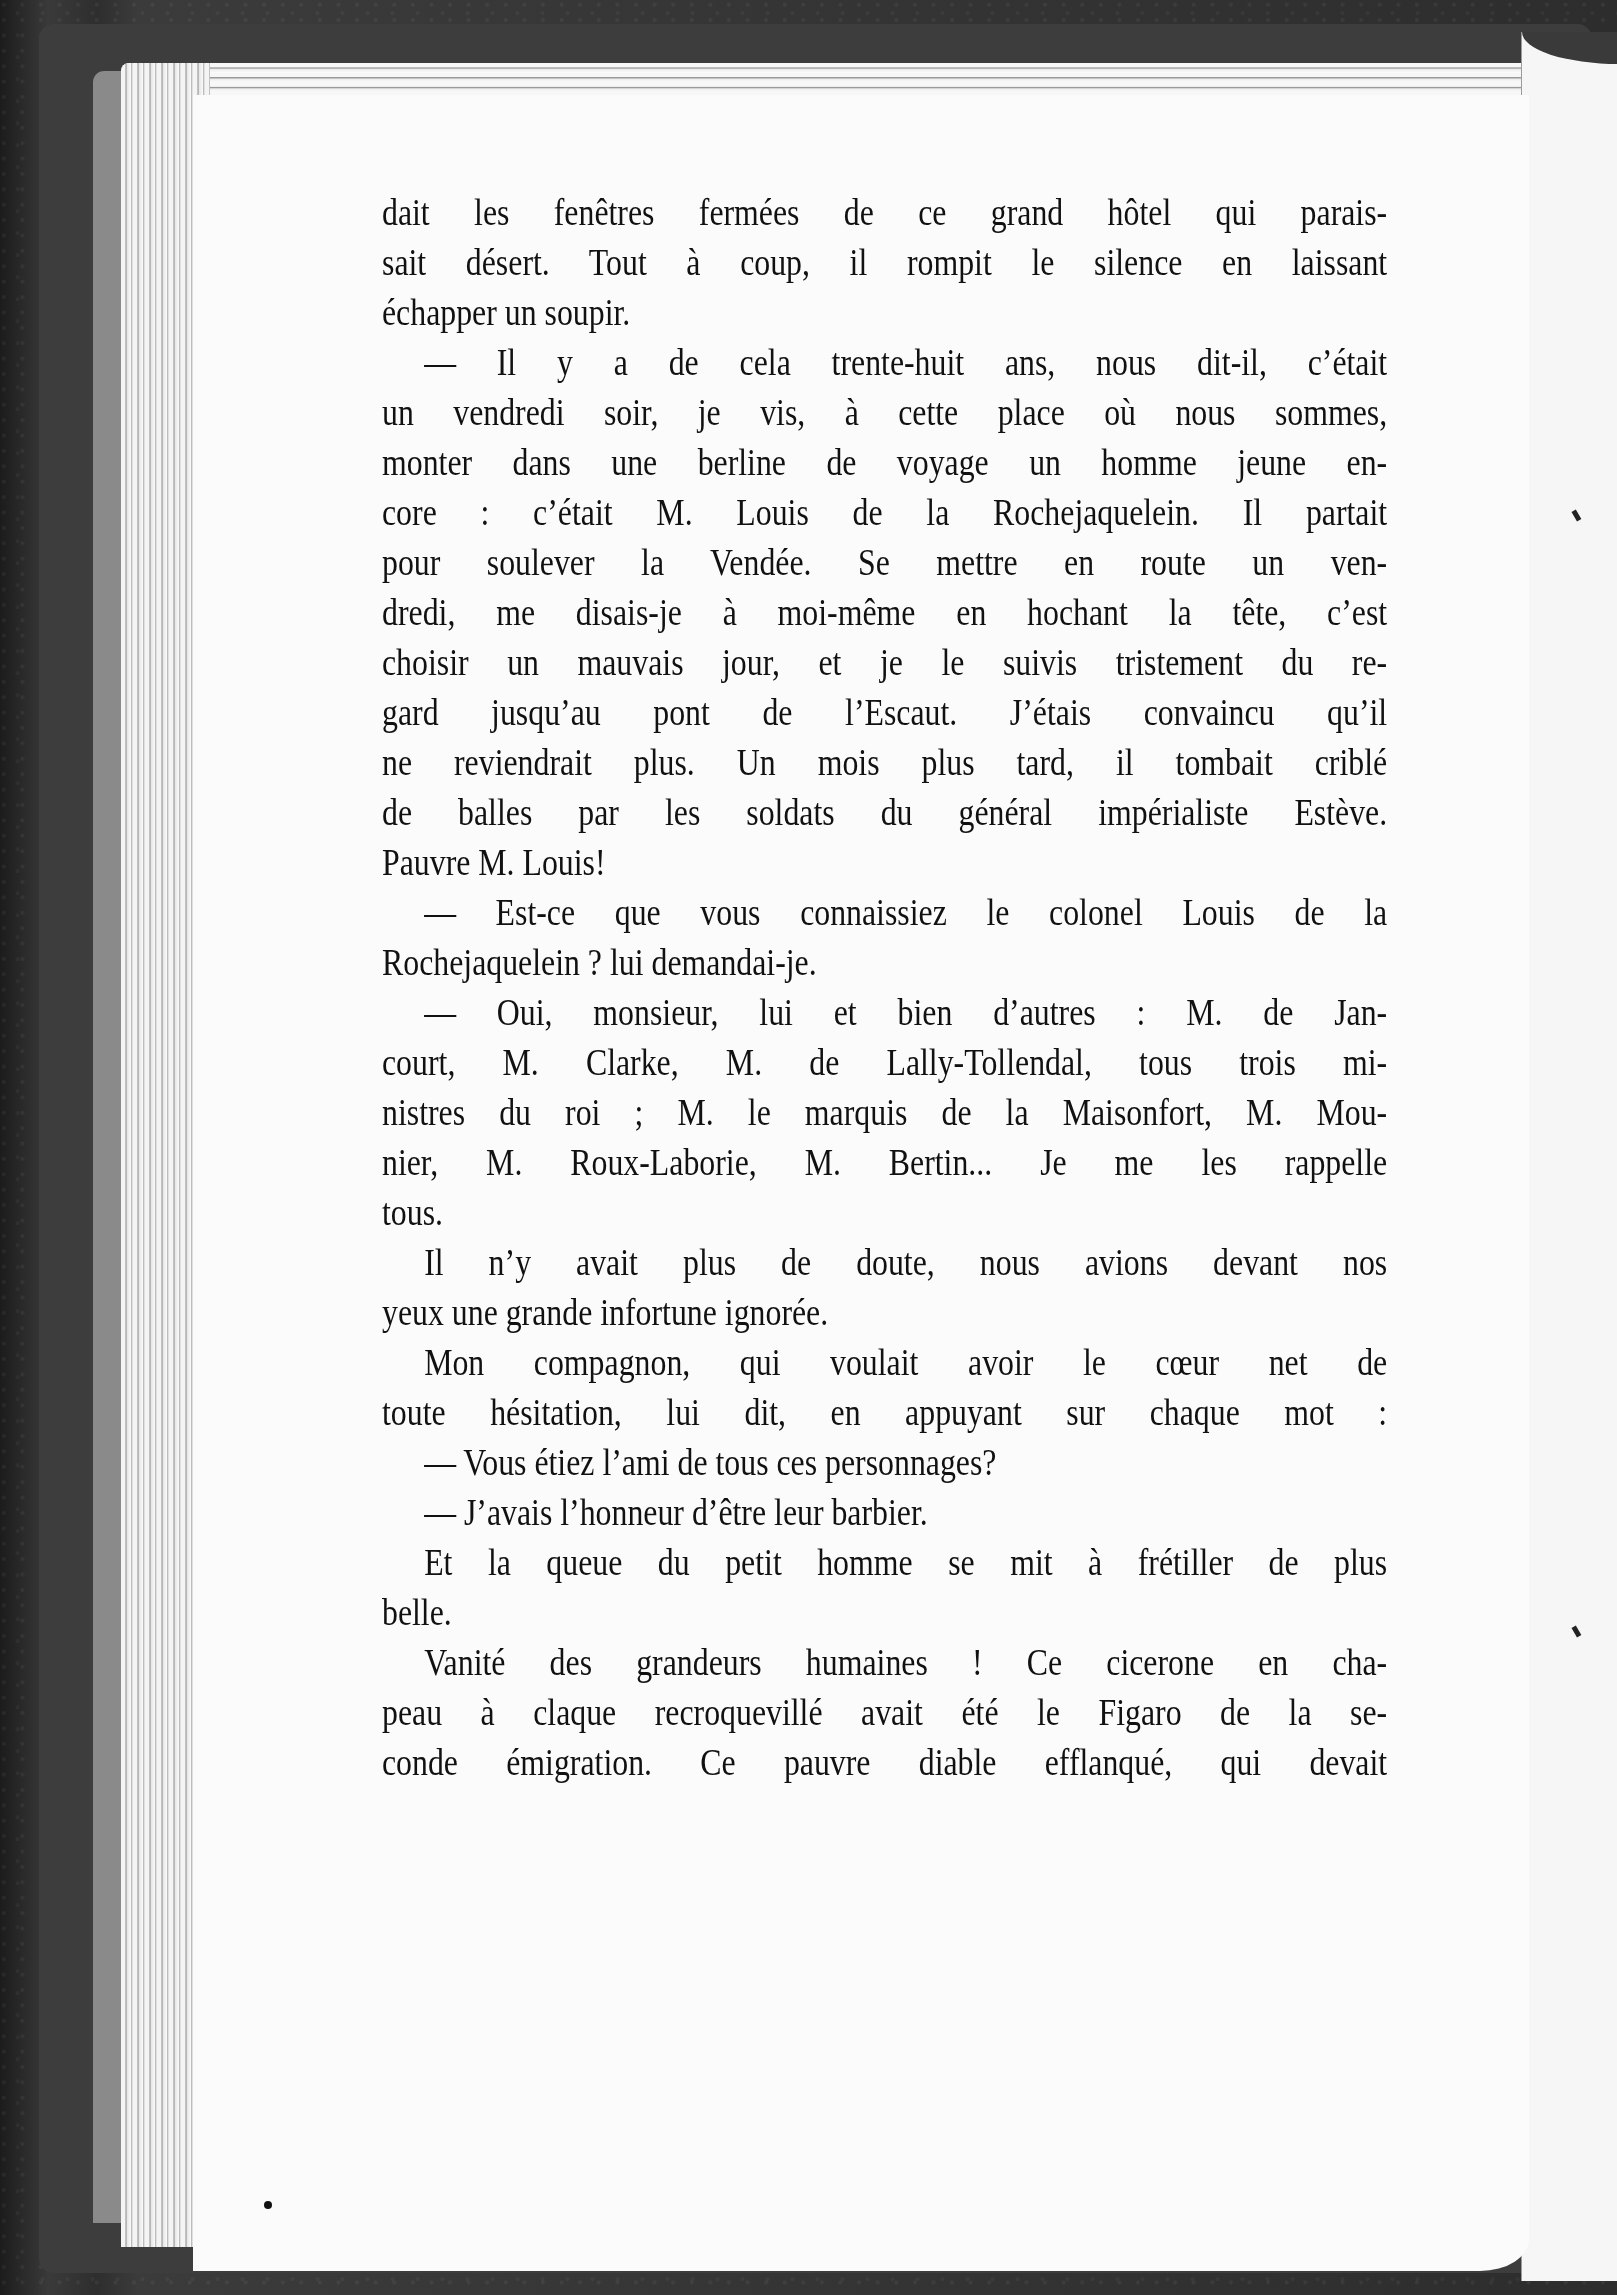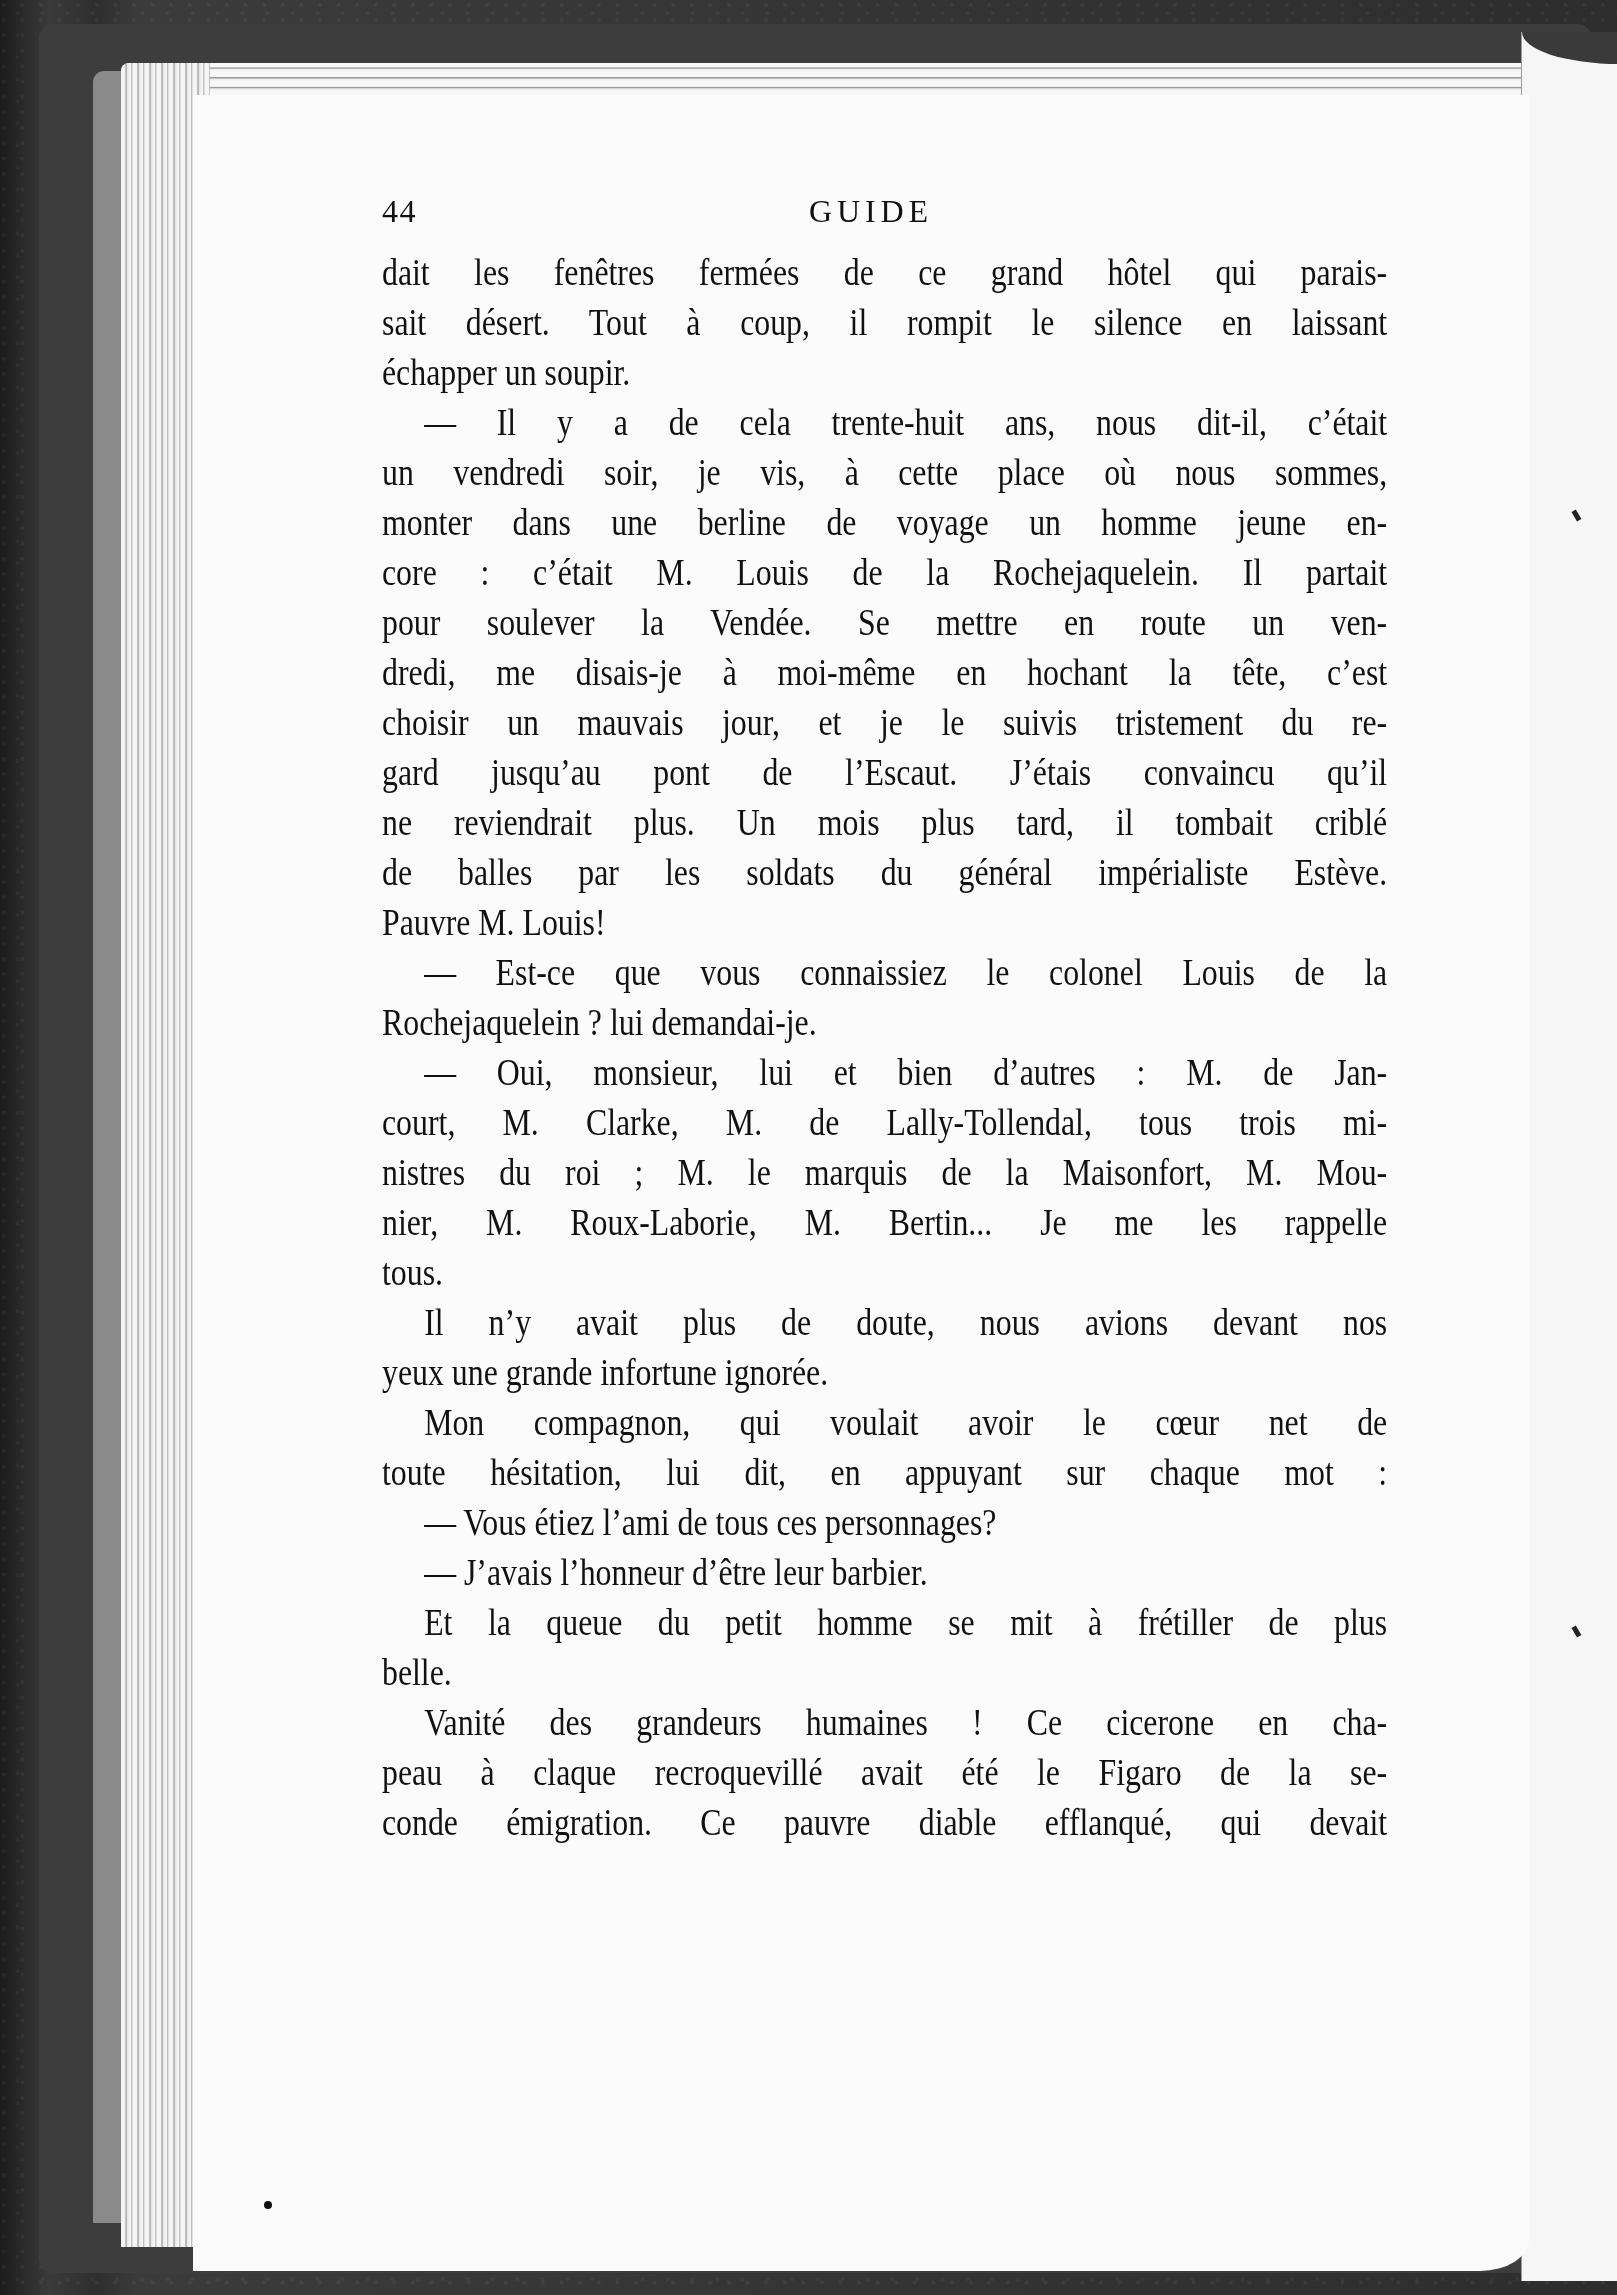--- a/index.html
+++ b/index.html
@@ -162,24 +162,20 @@
 
 <div class="binding"></div>
 <div class="cover-inner"></div>
 <div class="endpaper"></div>
 <div class="page-stack-top"></div>
 <div class="page-stack"></div>
 <div class="page-next"></div>
 <div class="page"></div>
 
 <div class="text-block">
-  <div class="running-head">
-    <span class="page-number">44</span>
-    <span class="head-title">GUIDE</span>
-  </div>
   <div id="lines">
     <div class="line">dait les fenêtres fermées de ce grand hôtel qui parais-</div>
     <div class="line">sait désert. Tout à coup, il rompit le silence en laissant</div>
     <div class="line last">échapper un soupir.</div>
     <div class="line indent">— Il y a de cela trente-huit ans, nous dit-il, c’était</div>
     <div class="line">un vendredi soir, je vis, à cette place où nous sommes,</div>
     <div class="line">monter dans une berline de voyage un homme jeune en-</div>
     <div class="line">core : c’était M. Louis de la Rochejaquelein. Il partait</div>
     <div class="line">pour soulever la Vendée. Se mettre en route un ven-</div>
     <div class="line">dredi, me disais-je à moi-même en hochant la tête, c’est</div>

